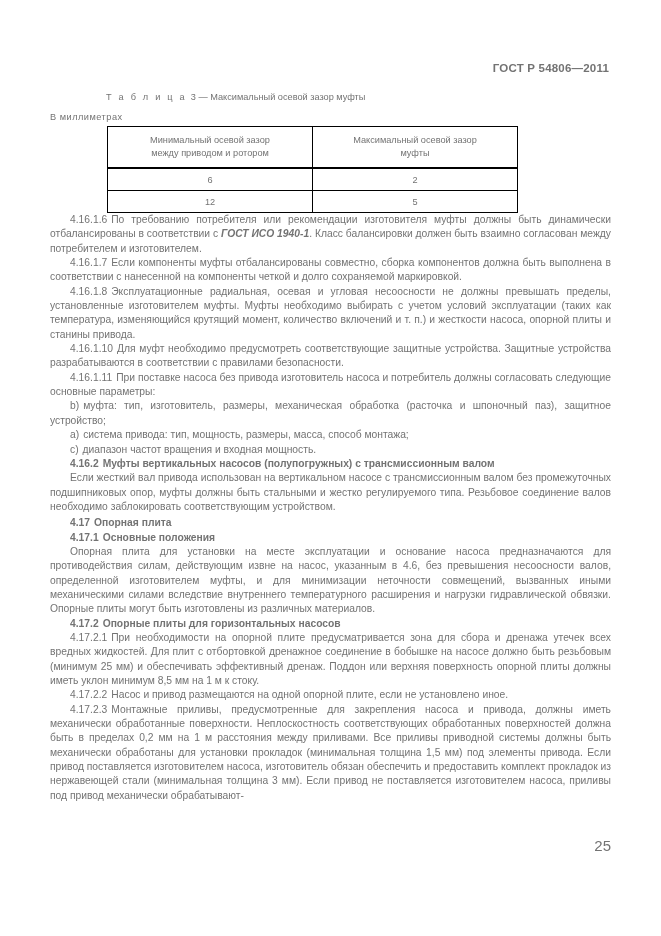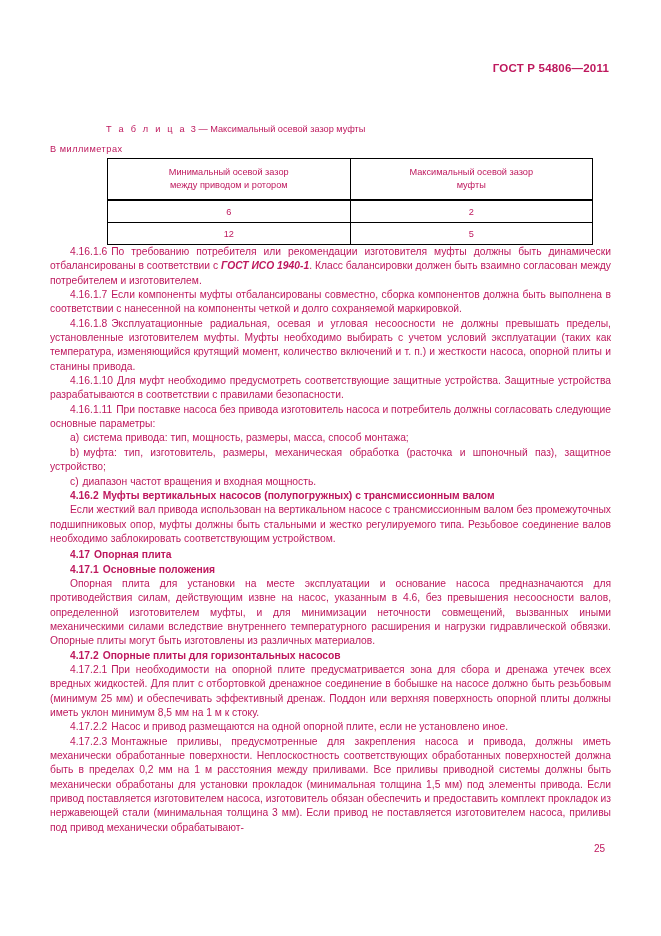--- a/index.html
+++ b/index.html
@@ -6,21 +6,21 @@
     margin: 0;
     padding: 0;
     background: #ffffff;
   }
   .page {
     position: relative;
     width: 661px;
     height: 936px;
     background: #ffffff;
     font-family: "Liberation Sans", sans-serif;
-    color: #be185d;
+    color: #737373;
     overflow: hidden;
     box-sizing: border-box;
   }
 
   
   .running-header {
     position: absolute;
     top: 62px;
     right: 52px;
     font-size: 11.5px;
@@ -28,41 +28,40 @@
     letter-spacing: 0.2px;
     white-space: nowrap;
   }
 
   
   .content {
     position: absolute;
     left: 50px;
     top: 92px;
     width: 561px;
-    margin-top: 32px;
   }
 
   
   .table-caption {
     font-size: 9.2px;
     margin: 0 0 10px 56px;
     white-space: nowrap;
   }
   .table-caption .sp {
     letter-spacing: 2.2px;
   }
   .table-units {
     font-size: 9.2px;
     text-align: left;
     margin: 0 93px 4px 0;
     letter-spacing: 0.5px;
   }
   table.gost-table {
     border-collapse: collapse;
-    width: 486px;
+    width: 411px;
     margin-left: 57px;
     table-layout: fixed;
   }
   table.gost-table td,
   table.gost-table th {
     border: 1px solid #000;
     text-align: center;
     font-weight: normal;
     font-size: 9.2px;
     padding: 0;
@@ -103,23 +102,23 @@
   .num { white-space: nowrap; }
   .gap-s { display: inline-block; width: 4px; }
   i.ital { font-style: italic; font-weight: bold; }
 
   .block-gap-top { margin-top: 13px; }
   .heading-gap { margin-top: 2px; }
 
   
   .page-number {
     position: absolute;
-    right: 56px;
+    right: 50px;
     bottom: 82px;
-    font-size: 10px;
+    font-size: 15px;
   }
 </style>
 </head>
 <body>
 
 <div class="page">
 
   <div class="running-header">ГОСТ Р 54806—2011</div>
 
   <div class="content">
@@ -158,23 +157,23 @@
 
     <p class="para"><span class="num">4.16.1.7</span><span class="gap-s"></span><span>Если компоненты муфты отбалансированы совместно, сборка компонентов должна быть выполнена в соответствии с нанесенной на компоненты четкой и долго сохраняемой маркировкой.</span></p>
 
     <p class="para"><span class="num">4.16.1.8</span><span class="gap-s"></span><span>Эксплуатационные радиальная, осевая и угловая несоосности не должны превышать пределы, установленные изготовителем муфты. Муфты необходимо выбирать с учетом условий эксплуатации (таких как температура, изменяющийся крутящий момент, количество включений и т. п.) и жесткости насоса, опорной плиты и станины привода.</span></p>
 
 
     <p class="para"><span class="num">4.16.1.10</span><span class="gap-s"></span><span>Для муфт необходимо предусмотреть соответствующие защитные устройства. Защитные устройства разрабатываются в соответствии с правилами безопасности.</span></p>
 
     <p class="para"><span class="num">4.16.1.11</span><span class="gap-s"></span><span>При поставке насоса без привода изготовитель насоса и потребитель должны согласовать следующие основные параметры:</span></p>
 
+    <p class="para list-item"><span class="num">b)</span><span class="gap-s"></span><span>муфта: тип, изготовитель, размеры, механическая обработка (расточка и шпоночный паз), защитное устройство;</span></p>
+
     <p class="para list-item"><span class="num">a)</span><span class="gap-s"></span><span>система привода: тип, мощность, размеры, масса, способ монтажа;</span></p>
-
-    <p class="para list-item"><span class="num">b)</span><span class="gap-s"></span><span>муфта: тип, изготовитель, размеры, механическая обработка (расточка и шпоночный паз), защитное устройство;</span></p>
 
     <p class="para list-item"><span class="num">c)</span><span class="gap-s"></span><span>диапазон частот вращения и входная мощность.</span></p>
 
     <p class="heading"><span class="num">4.16.2</span><span class="gap-s"></span><span>Муфты вертикальных насосов (полупогружных) с трансмиссионным валом</span></p>
 
     <p class="para"><span>Если жесткий вал привода использован на вертикальном насосе с трансмиссионным валом без промежуточных подшипниковых опор, муфты должны быть стальными и жестко регулируемого типа. Резьбовое соединение валов необходимо заблокировать соответствующим устройством.</span></p>
 
     <p class="heading heading-gap"><span class="num">4.17</span><span class="gap-s"></span><span>Опорная плита</span></p>
 
     <p class="heading"><span class="num">4.17.1</span><span class="gap-s"></span><span>Основные положения</span></p>

